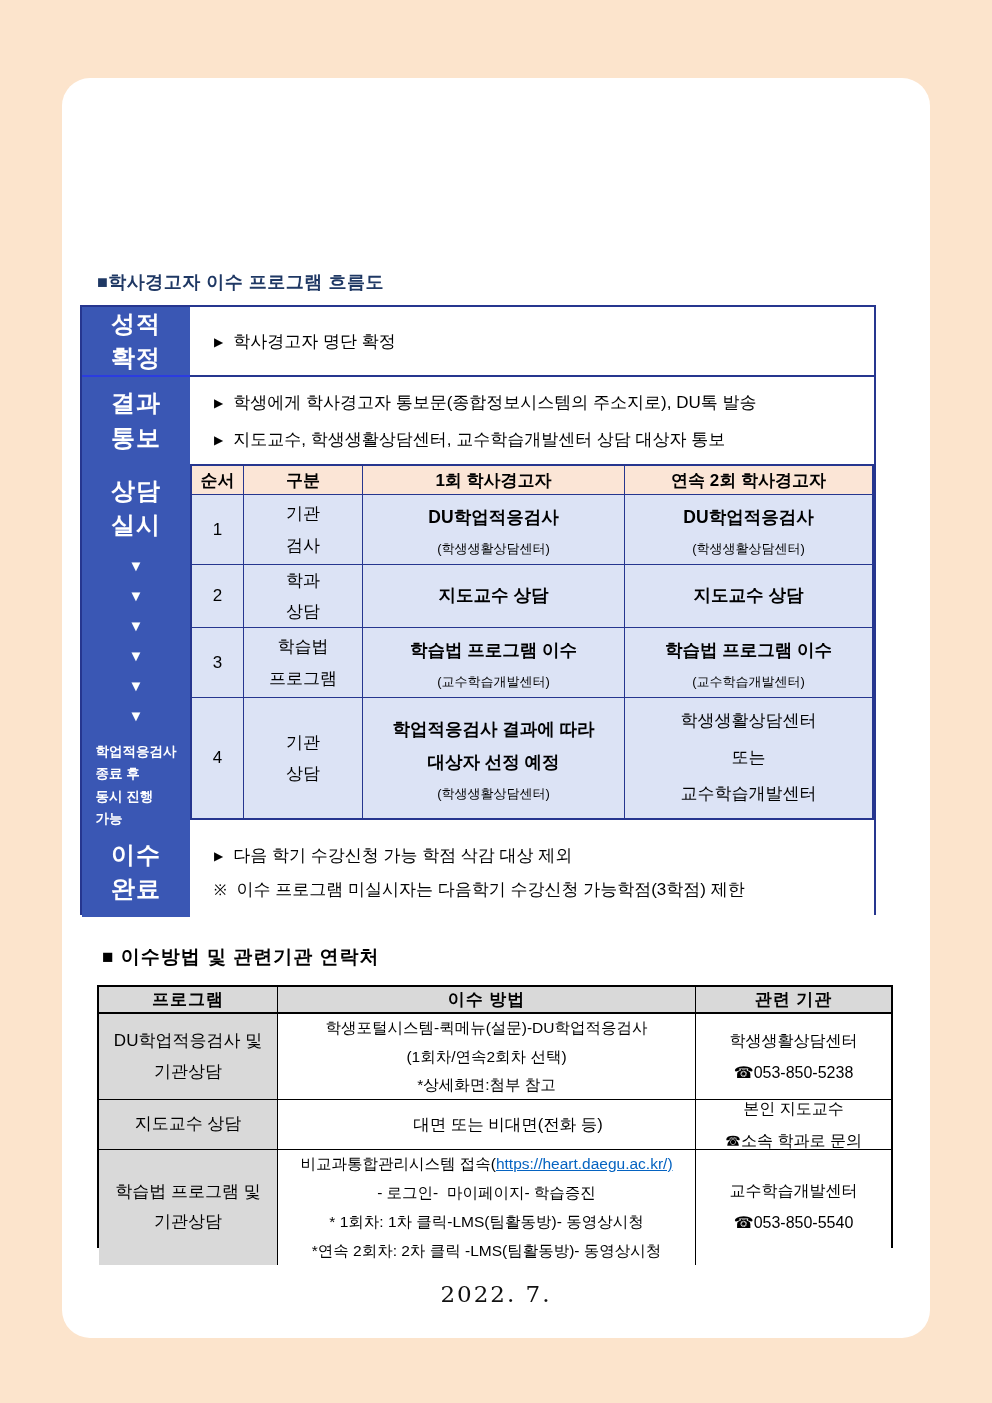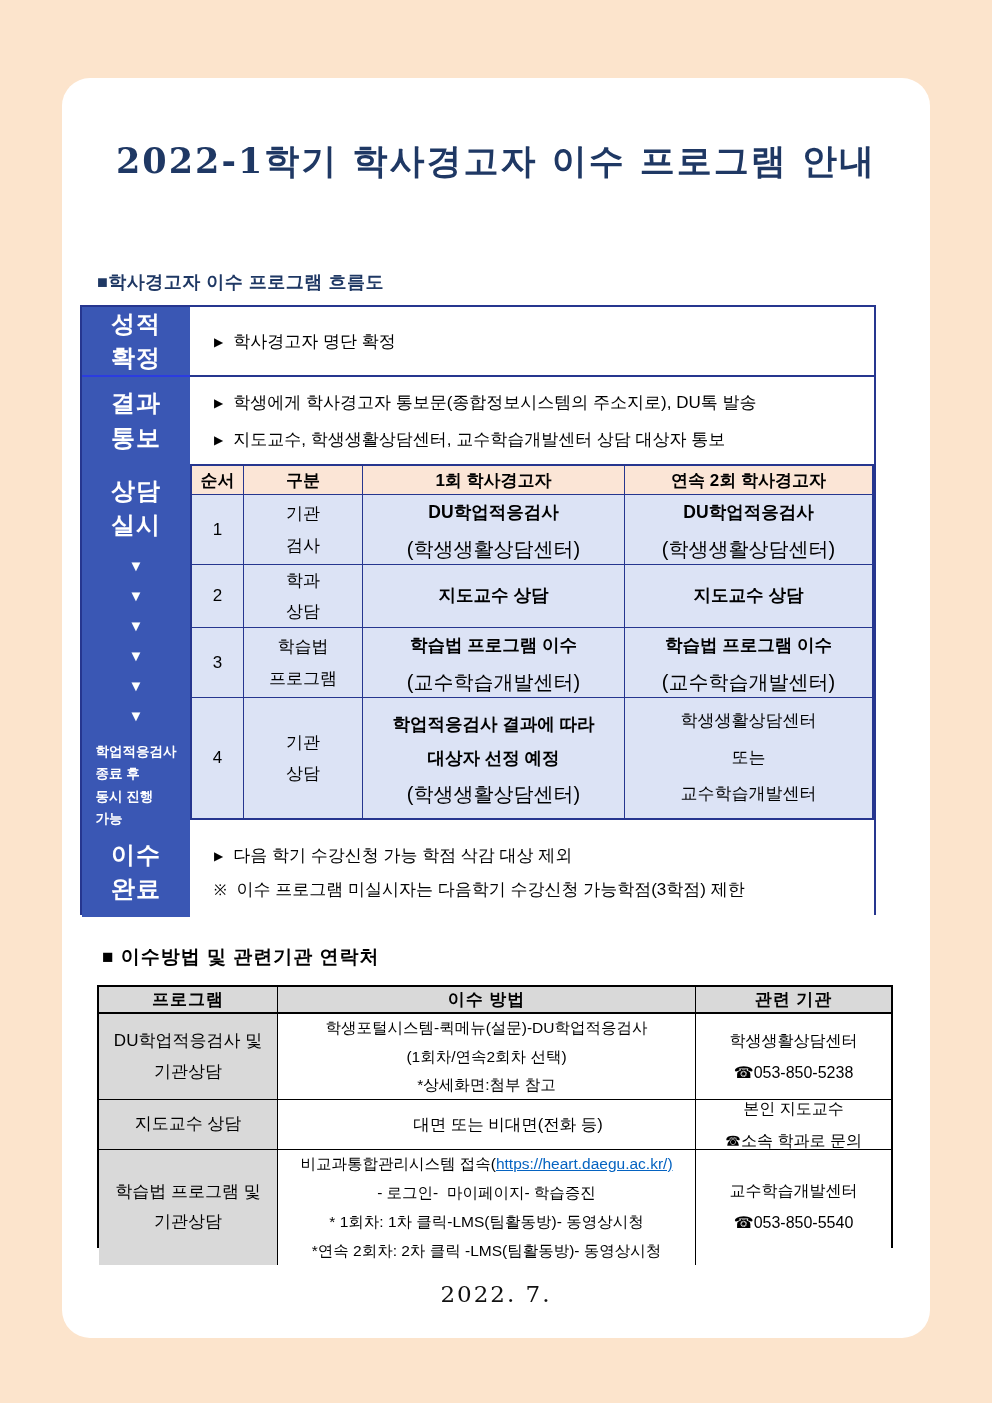--- a/index.html
+++ b/index.html
@@ -67,21 +67,21 @@
     grid-template-rows:29px 70px 63px 70px 1fr;
     border:2px solid #26368f;
   }
   .ic { border-right:1.5px solid #26368f; border-bottom:1.5px solid #26368f;
         display:flex; flex-direction:column; align-items:center; justify-content:center; text-align:center; }
   .ic.last-col { border-right:none; }
   .ic.last-row { border-bottom:none; }
   .ih { background:#fbe5d6; font-weight:700; font-size:17px; flex-direction:row; }
   .ib { background:#dce3f5; gap:5px; }
   .ib .main { font-weight:700; font-size:17.5px; line-height:1.9; white-space:pre-line; }
-  .ib .sub  { font-weight:400; font-size:20px; line-height:1.4; white-space:pre-line; }
+  .ib .sub  { font-weight:400; font-size:13px; line-height:1.4; white-space:pre-line; }
   .ib .plain{ font-weight:400; font-size:17px; line-height:2.15; white-space:pre-line; }
   .ib .num  { font-size:17px; }
   .ib .cat  { font-size:17px; line-height:1.85; white-space:pre-line; }
 
   
   .contact-table {
     position:absolute; left:35px; top:907px; width:796px; height:263px;
     display:grid;
     grid-template-columns:179px 418px 1fr;
     grid-template-rows:27px 86px 50px 1fr;
@@ -102,21 +102,20 @@
     position:absolute; top:1203px; left:0; width:100%; text-align:center;
     font-family:"DejaVu Serif","Liberation Serif",serif;
     font-size:23px; color:#111; letter-spacing:2px;
   }
 </style>
 </head>
 <body>
 
 <div class="card">
 
-  <h1 class="title">2022-1학기 학사경고자 이수 프로그램 안내</h1>
 
   <div class="sec-heading flow-heading">■학사경고자 이수 프로그램 흐름도</div>
 
   <div class="flow-table">
 
     <div class="fside r1">
       <span class="side-label">성적
 확정</span>
     </div>
     <div class="fcontent r1c">

